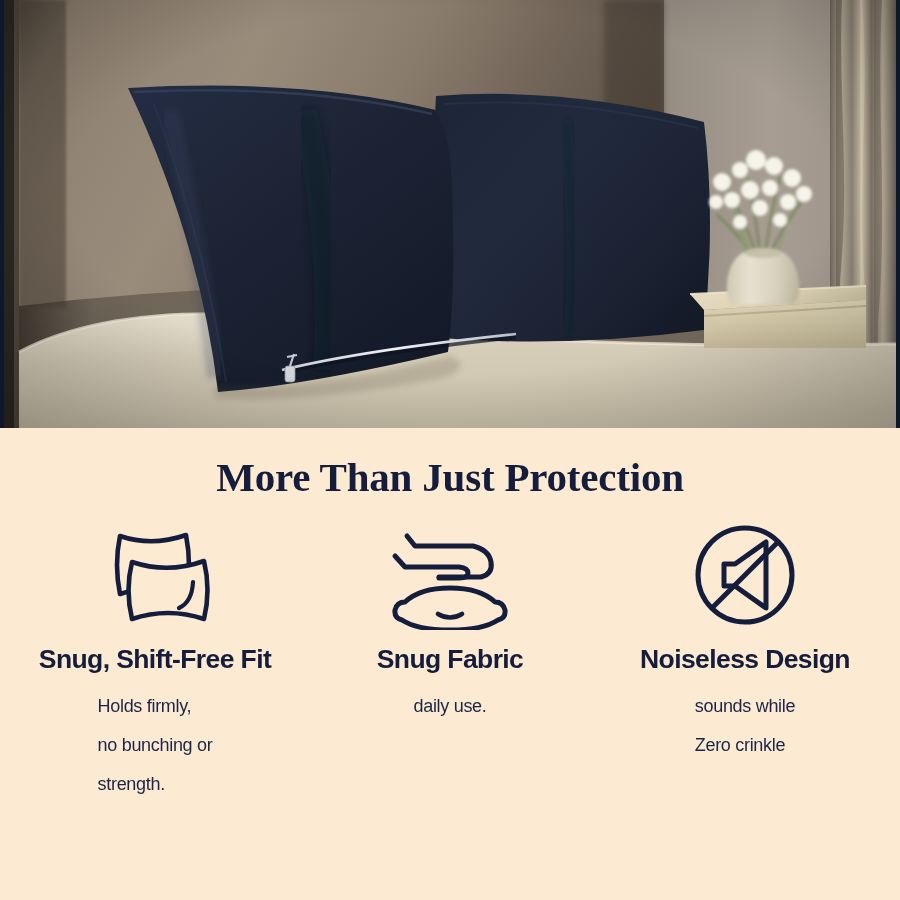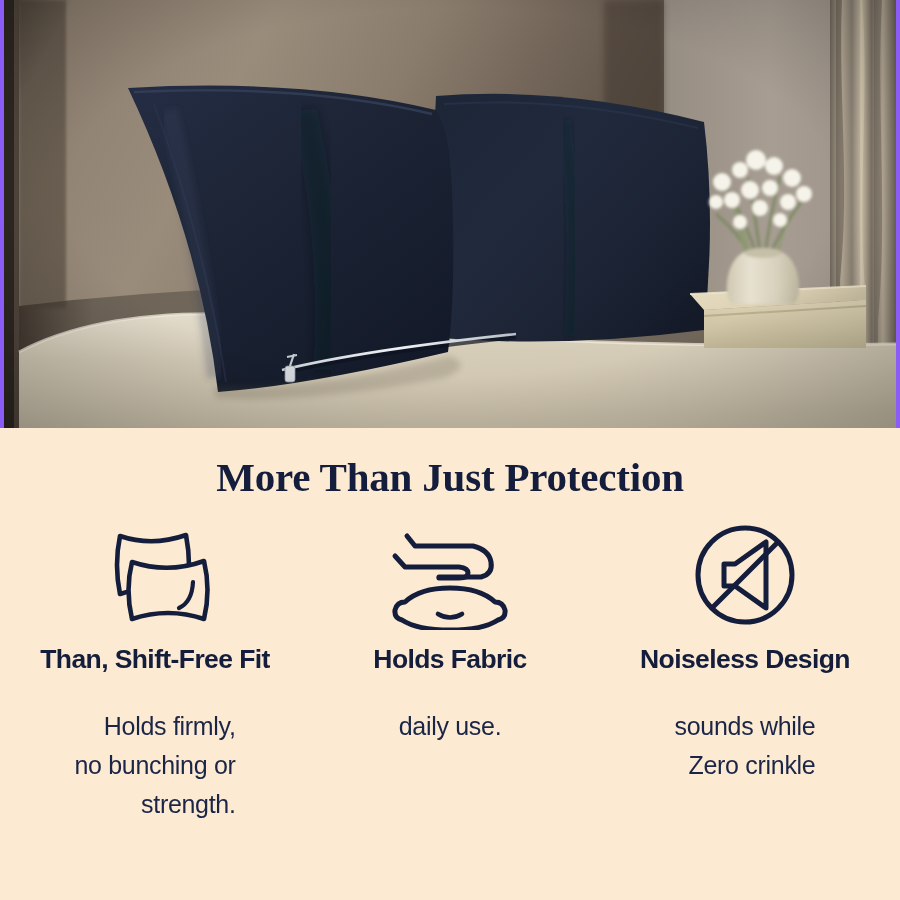--- a/index.html
+++ b/index.html
@@ -8,21 +8,21 @@
   html, body {
     width:900px; height:900px;
     background:#fcebd2;
     font-family:"Liberation Sans", sans-serif;
     overflow:hidden;
   }
 
   .page {
     position:relative;
     width:900px; height:900px;
-    background:#8b5cf6;
+    background:#0f172a;
   }
 
   
   .photo {
     position:absolute;
     left:4px; top:0;
     width:892px; height:428px;
     overflow:hidden;
     background:#6f6358;
   }
@@ -80,28 +80,28 @@
     font-family:"Liberation Sans", sans-serif;
     font-weight:700;
     font-size:26.5px;
     letter-spacing:-0.6px;
     color:#141d3c;
     text-align:center;
     white-space:nowrap;
   }
 
   .feature-desc {
-    margin-top:32px;
+    margin-top:12px;
     font-family:"Liberation Sans", sans-serif;
     font-weight:400;
-    font-size:25px;
+    font-size:18px;
     line-height:39px;
     letter-spacing:-0.3px;
     color:#1b2547;
-    text-align:right;
+    text-align:left;
   }
   .feature-desc .ln { display:block; }
 </style>
 </head>
 <body>
 
 <div class="page">
 
   <div class="photo">
     <svg class="photo-svg" viewBox="0 0 892 428" preserveAspectRatio="none">
@@ -293,42 +293,42 @@
     <div class="features">
 
       <div class="feature">
         <div class="feature-icon">
           <svg width="150" height="110" viewBox="0 0 150 110" fill="none" stroke="#141d3c" stroke-width="4.6" stroke-linecap="round" stroke-linejoin="round">
             <path d="M40 16 Q72 27 106 15 Q112 46 106 74 Q72 63 40 74 Q34 45 40 16 Z"></path>
             <path d="M52 42 Q88 54 124 41 Q131 70 124 99 Q88 87 52 99 Q45 70 52 42 Z" fill="#fcebd2"></path>
             <path d="M113 62 Q112 82 99 88" stroke-width="4.2"></path>
           </svg>
         </div>
-        <div class="feature-title">Than, Shift-Free Fit</div>
+        <div class="feature-title">Snug, Shift-Free Fit</div>
         <div class="feature-desc">
           <span class="ln">Holds firmly,</span>
           <span class="ln">no bunching or</span>
           <span class="ln">strength.</span>
         </div>
       </div>
 
       <div class="feature">
         <div class="feature-icon">
           <svg width="130" height="110" viewBox="0 0 130 110" fill="none" stroke="#141d3c" stroke-width="5" stroke-linecap="round" stroke-linejoin="round">
 
             <path d="M22 16 L30 26 L88 26 Q104 30 106 42 Q108 54 96 57 L54 57"></path>
             <path d="M10 36 L20 47 L74 47 Q83 48 83 53 Q83 58 74 58 L54 58"></path>
 
             <path d="M65 68 Q95 68 110 82 Q118 82 120 90 Q121 98 113 100
                      Q98 110 65 110 Q32 110 17 100 Q9 98 10 90 Q12 82 20 82
                      Q35 68 65 68 Z"></path>
             <path d="M53 94 Q65 101 77 94" stroke-width="4.6"></path>
           </svg>
         </div>
-        <div class="feature-title">Holds Fabric</div>
+        <div class="feature-title">Snug Fabric</div>
         <div class="feature-desc">
           <span class="ln">daily use.</span>
         </div>
       </div>
 
       <div class="feature">
         <div class="feature-icon">
           <svg width="110" height="110" viewBox="0 0 110 110" fill="none" stroke="#141d3c" stroke-width="5" stroke-linecap="round" stroke-linejoin="round">
             <circle cx="55" cy="55" r="47"></circle>
             <path d="M34 44 L45 44 L76 22 L76 88 L45 66 L34 66 Z"></path>

